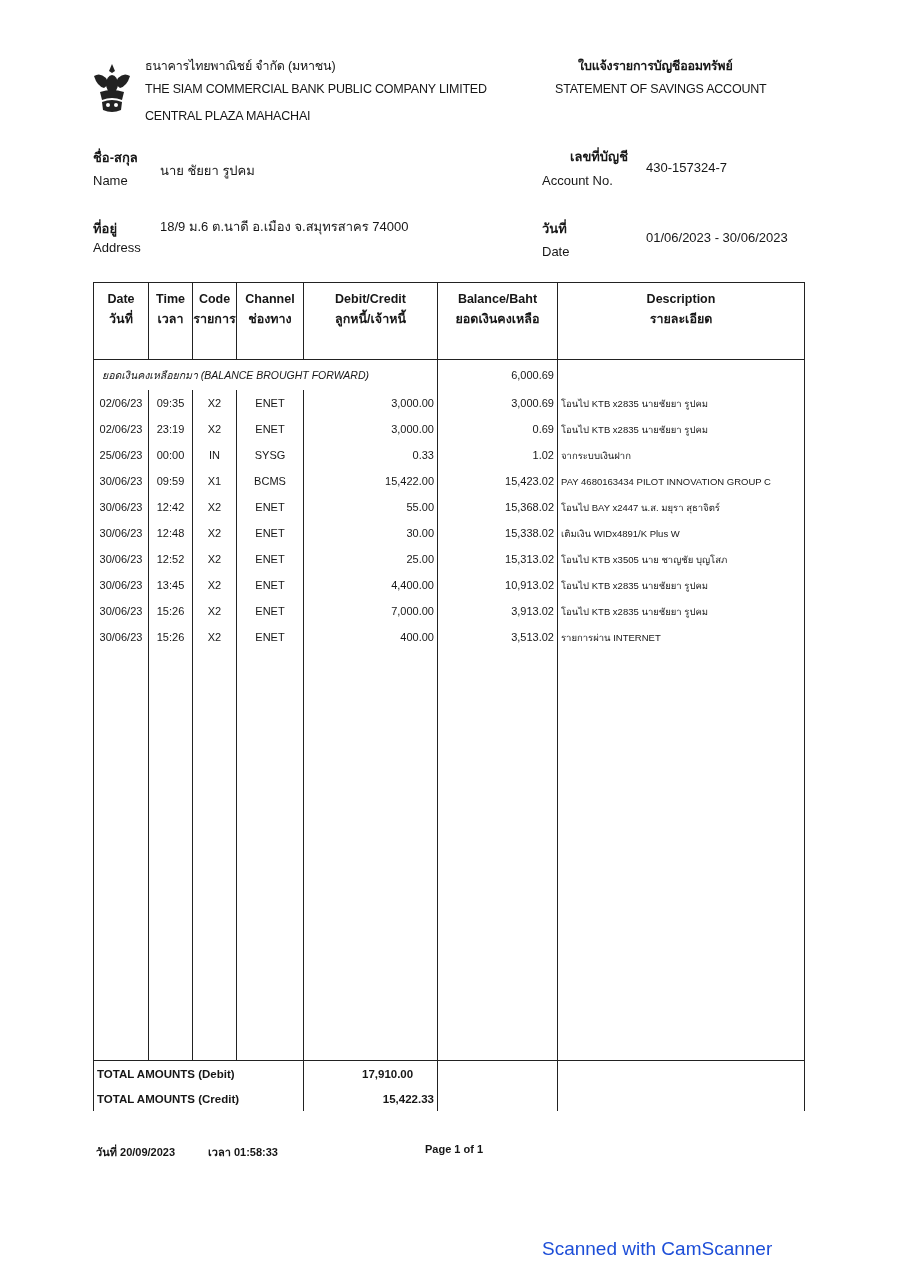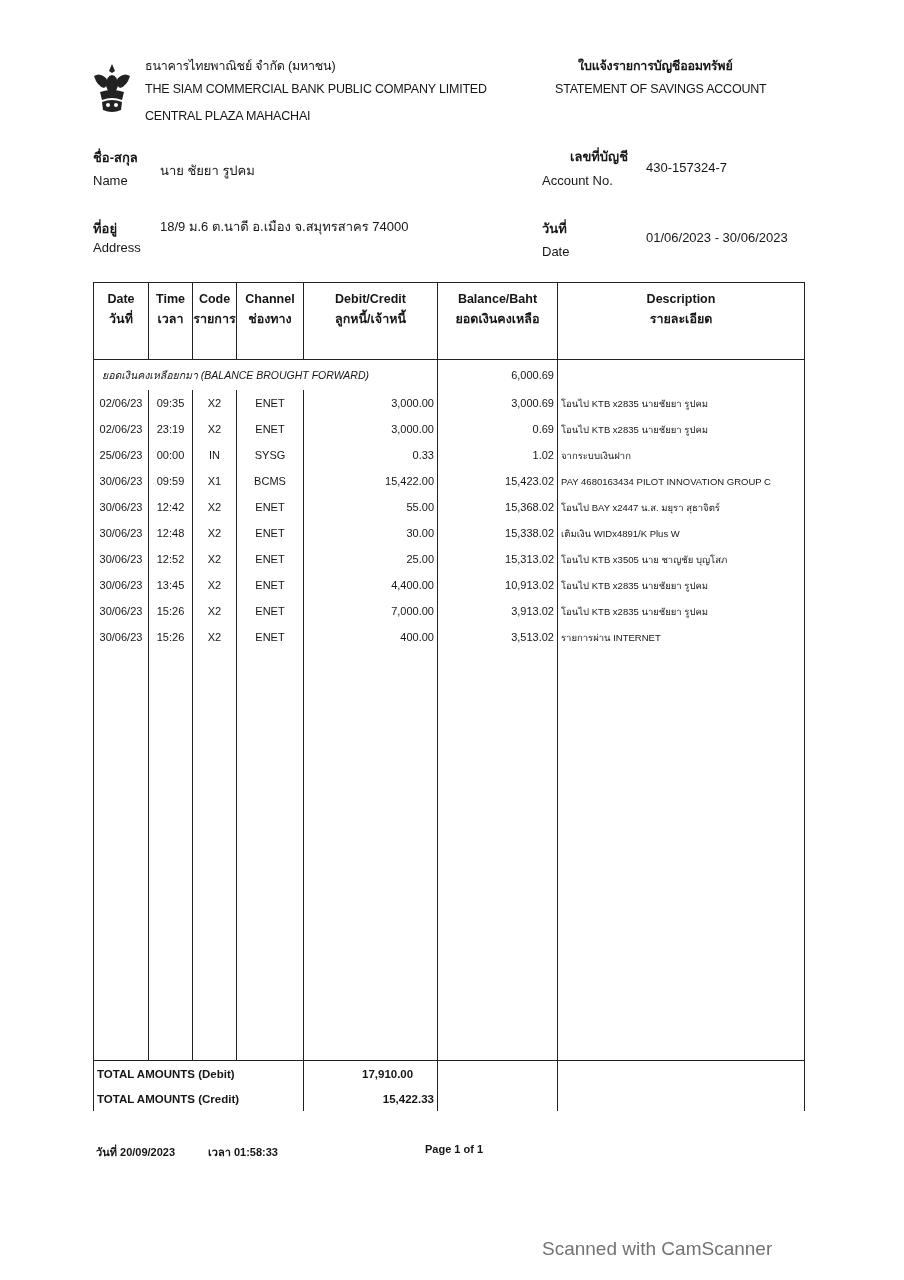--- a/index.html
+++ b/index.html
@@ -30,21 +30,21 @@
   .r { text-align: right; padding-right: 3px !important; }
   .desc { font-size: 9.5px; padding-left: 3px !important; white-space: nowrap; overflow: hidden; }
   tr.bf td { height: 30px; }
   tr.bf td.bftext { font-size: 10.5px; padding-left: 8px; border-right: none; font-style: italic; }
   tr.filler td { height: 410px; }
   tr.tot td { height: 25px; font-weight: bold; font-size: 11.5px; }
   tr.tot.first td { border-top: 1.5px solid #222; }
   tr.tot.last td { border-bottom: 1.5px solid #222; }
   .items { display: flex; justify-content: space-between; padding-left: 50px; }
   .foot { font-size: 11px; font-weight: bold; }
-  .cam { left: 542px; top: 1238px; font-size: 19px; color: #737373; font-family: "Liberation Sans", sans-serif; }
+  .cam { left: 542px; top: 1238px; font-size: 19px; color: #1d4ed8; font-family: "Liberation Sans", sans-serif; }
 </style>
 </head>
 <body>
 
 <div class="abs logo">
   <svg width="40" height="52" viewBox="0 0 40 52">
     <path d="M20 2 L23 9 L20 11 L17 9 Z" fill="#222"></path>
     <path d="M2 14 Q8 10 14 16 L17 22 L12 26 Q5 24 2 14 Z" fill="#222"></path>
     <path d="M38 14 Q32 10 26 16 L23 22 L28 26 Q35 24 38 14 Z" fill="#222"></path>
     <ellipse cx="20" cy="22" rx="6" ry="9" fill="#222"></ellipse>

